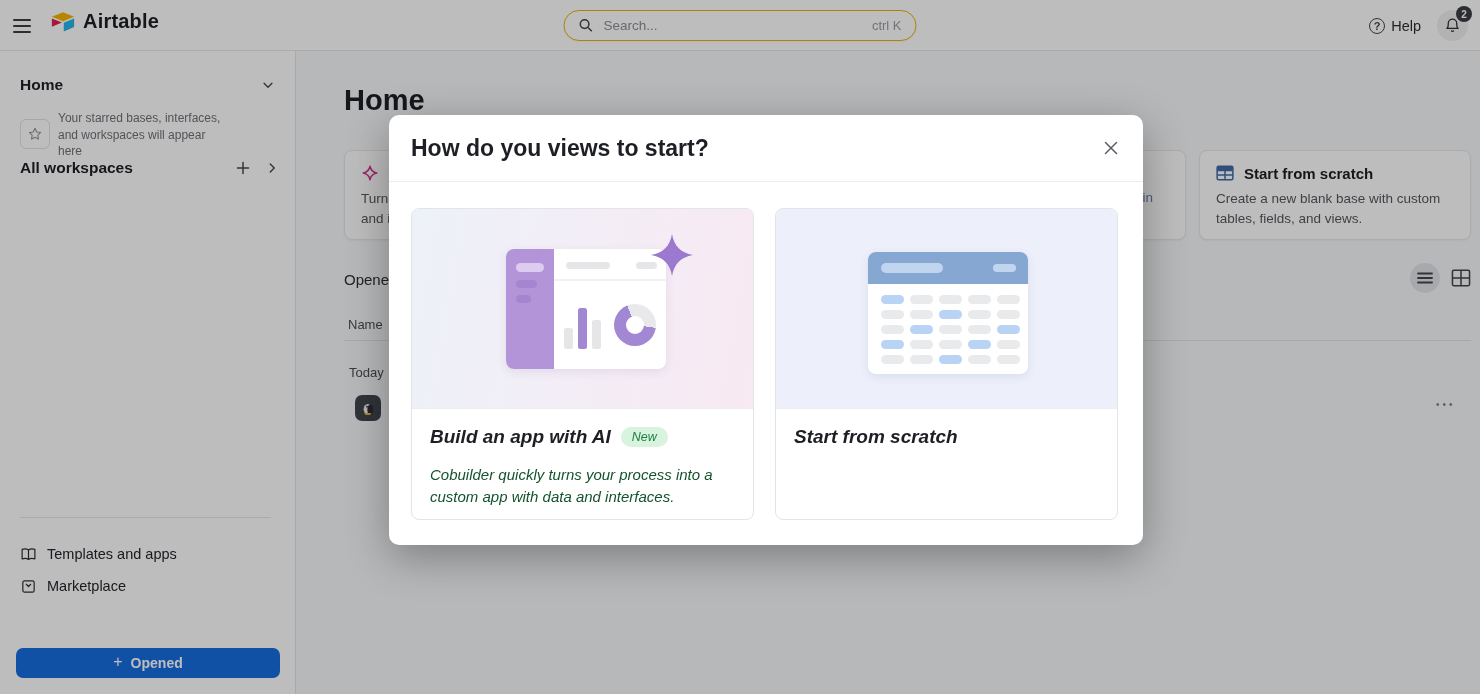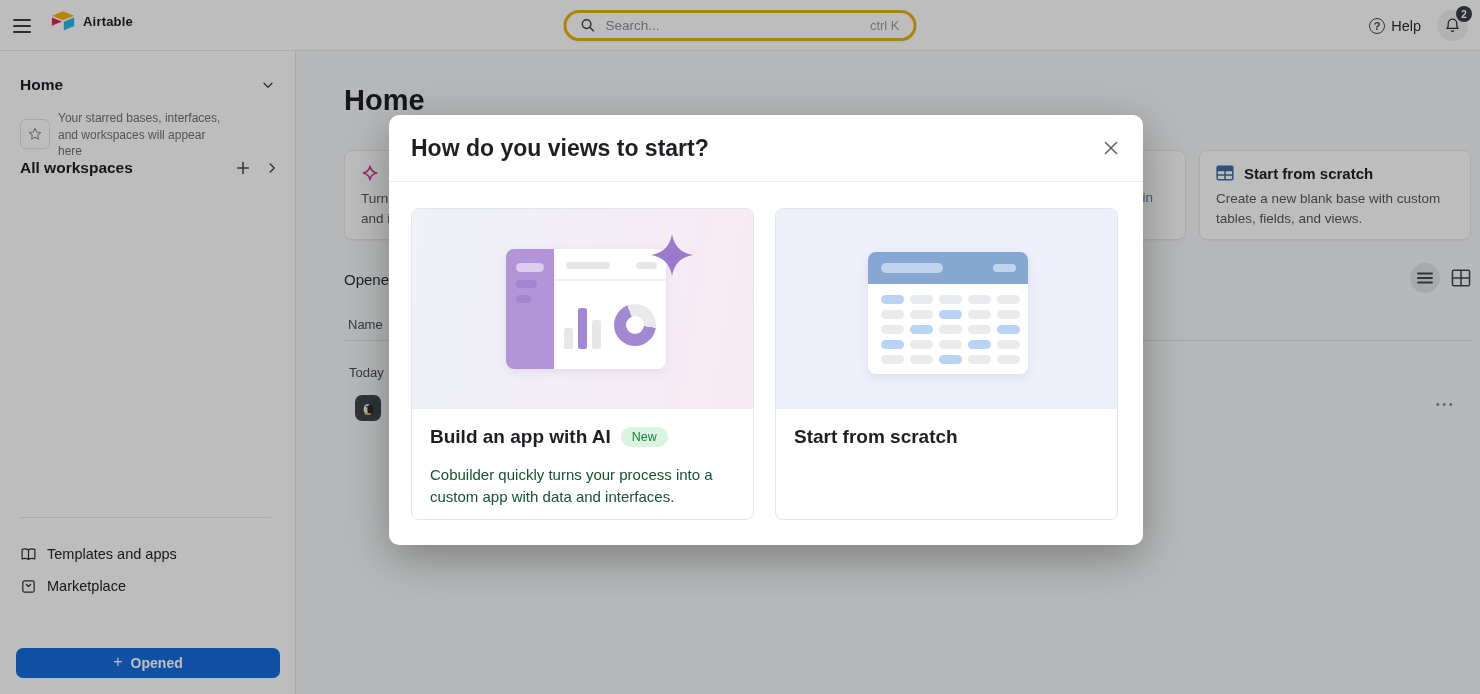--- a/index.html
+++ b/index.html
@@ -4,22 +4,22 @@
 <style>
   html,body{margin:0;padding:0;background:#888;}
   *{box-sizing:border-box;font-family:"Liberation Sans",sans-serif;}
   .app{position:relative;width:1480px;height:694px;background:#fff;overflow:hidden;}
 
   
   .topbar{position:absolute;left:0;top:0;width:1480px;height:51px;background:#fff;border-bottom:1px solid #e8e8e8;z-index:1;}
   .hamburger{position:absolute;left:10px;top:14px;width:24px;height:24px;display:flex;flex-direction:column;justify-content:center;gap:4px;cursor:pointer;}
   .hamburger span{display:block;width:18px;height:2px;background:#3d3f42;border-radius:1px;margin-left:3px;}
   .brand{position:absolute;left:50px;top:10px;display:flex;align-items:center;gap:7px;}
-  .brand-name{font-size:13px;font-weight:700;color:#1d1f25;letter-spacing:.2px;}
-  .searchbar{position:absolute;left:50%;transform:translateX(-50%);top:10px;width:353px;height:31px;border:3px solid #eab308;border-radius:16px;background:#fff;display:flex;align-items:center;padding:0 14px;gap:8px;box-shadow:0 1px 2px rgba(0,0,0,.04);}
+  .brand-name{font-size:20px;font-weight:700;color:#1d1f25;letter-spacing:.2px;}
+  .searchbar{position:absolute;left:50%;transform:translateX(-50%);top:10px;width:353px;height:31px;border:1px solid #eab308;border-radius:16px;background:#fff;display:flex;align-items:center;padding:0 14px;gap:8px;box-shadow:0 1px 2px rgba(0,0,0,.04);}
   .searchbar input{border:none;outline:none;flex:1;font-size:13.5px;color:#333;background:transparent;}
   .searchbar input::placeholder{color:#8a8f98;}
   .search-shortcut{font-size:13px;color:#979ba3;white-space:nowrap;}
   .topbar-right{position:absolute;right:12px;top:0;height:51px;display:flex;align-items:center;gap:16px;}
   .help{display:flex;align-items:center;gap:6px;cursor:pointer;}
   .help-q{width:16px;height:16px;border:1.4px solid #45484e;border-radius:50%;font-size:11px;font-weight:700;color:#45484e;display:flex;align-items:center;justify-content:center;}
   .help-label{font-size:14.5px;color:#2d2f33;}
   .bell-btn{position:relative;width:31px;height:31px;border-radius:50%;background:#f1f1f2;display:flex;align-items:center;justify-content:center;cursor:pointer;}
   .bell-badge{position:absolute;top:-4px;right:-4px;min-width:16px;height:16px;border-radius:8px;background:#3a3d42;color:#fff;font-size:10px;font-weight:700;display:flex;align-items:center;justify-content:center;padding:0 4px;}
 
@@ -57,21 +57,21 @@
   .today-label{position:absolute;left:53px;top:314px;font-size:13px;font-weight:500;color:#4c4f55;}
   .base-chip{position:absolute;left:59px;top:344px;width:26px;height:26px;border-radius:7px;background:#41454c;display:flex;align-items:center;justify-content:center;cursor:pointer;}
   .row-dots{position:absolute;left:1140px;top:348px;font-size:10px;letter-spacing:3px;color:#7d8086;cursor:pointer;}
 
   
   .overlay{position:absolute;inset:0;background:rgba(0,0,0,.26);z-index:5;}
   .modal{position:absolute;left:389px;top:115px;width:754px;height:430px;background:#fff;border-radius:10px;box-shadow:0 12px 44px rgba(0,0,0,.32);z-index:10;}
   .modal-header{position:relative;height:67px;border-bottom:1px solid #ececee;display:flex;align-items:center;padding:0 22px;}
   .modal-title{font-size:23px;font-weight:600;color:#1d1f25;}
   .modal-close{position:absolute;right:20px;top:50%;transform:translateY(-50%);width:24px;height:24px;display:flex;align-items:center;justify-content:center;cursor:pointer;color:#565b63;}
-  .modal-body{display:flex;gap:21px;padding:26px 22px;}
+  .modal-body{display:flex;gap:21px;padding:26px 22px;font-style:italic;}
   .option-card{width:343px;height:312px;border:1px solid #e3e4e8;border-radius:8px;overflow:hidden;background:#fff;cursor:pointer;}
   .illus{position:relative;width:100%;height:200px;border-bottom:1px solid #ededf0;}
   .illus-ai{background:linear-gradient(100deg,#edf1f8 0%,#f3edf6 52%,#f8e9f2 100%);}
   .illus-scratch{background:#edf0fa;}
   .opt-text{padding:17px 18px 0 18px;}
   .opt-title-row{display:flex;align-items:center;gap:10px;}
   .opt-title{font-size:19px;font-weight:700;color:#1d1f25;}
   .badge-new{background:#d9f4de;color:#1d7f43;font-size:12.5px;font-weight:500;padding:3px 11px;border-radius:12px;}
   .opt-desc{margin-top:16px;font-size:15px;color:#14532d;line-height:22px;width:312px;}
 

